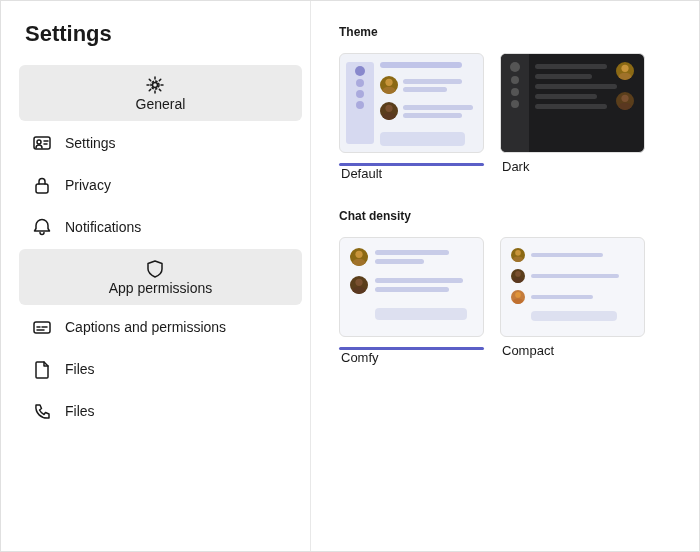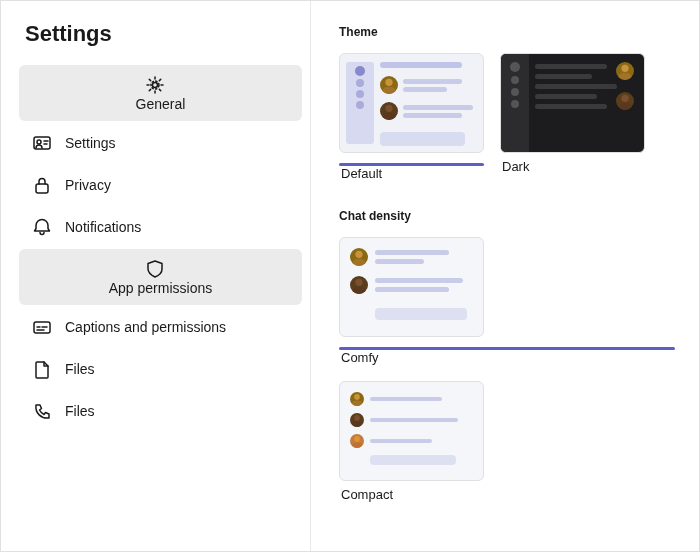--- a/index.html
+++ b/index.html
@@ -226,21 +226,21 @@
       overflow: hidden;
       display: flex;
       align-items: center;
       justify-content: center;
       font-size: 10px;
     }
 
     
     .density-row {
       display: flex;
-      flex-direction: column;
+      flex-direction: row;
       gap: 16px;
     }
     .density-card {
       display: flex;
       flex-direction: column;
       align-items: flex-start;
       cursor: pointer;
     }
     .density-preview {
       width: 145px;

